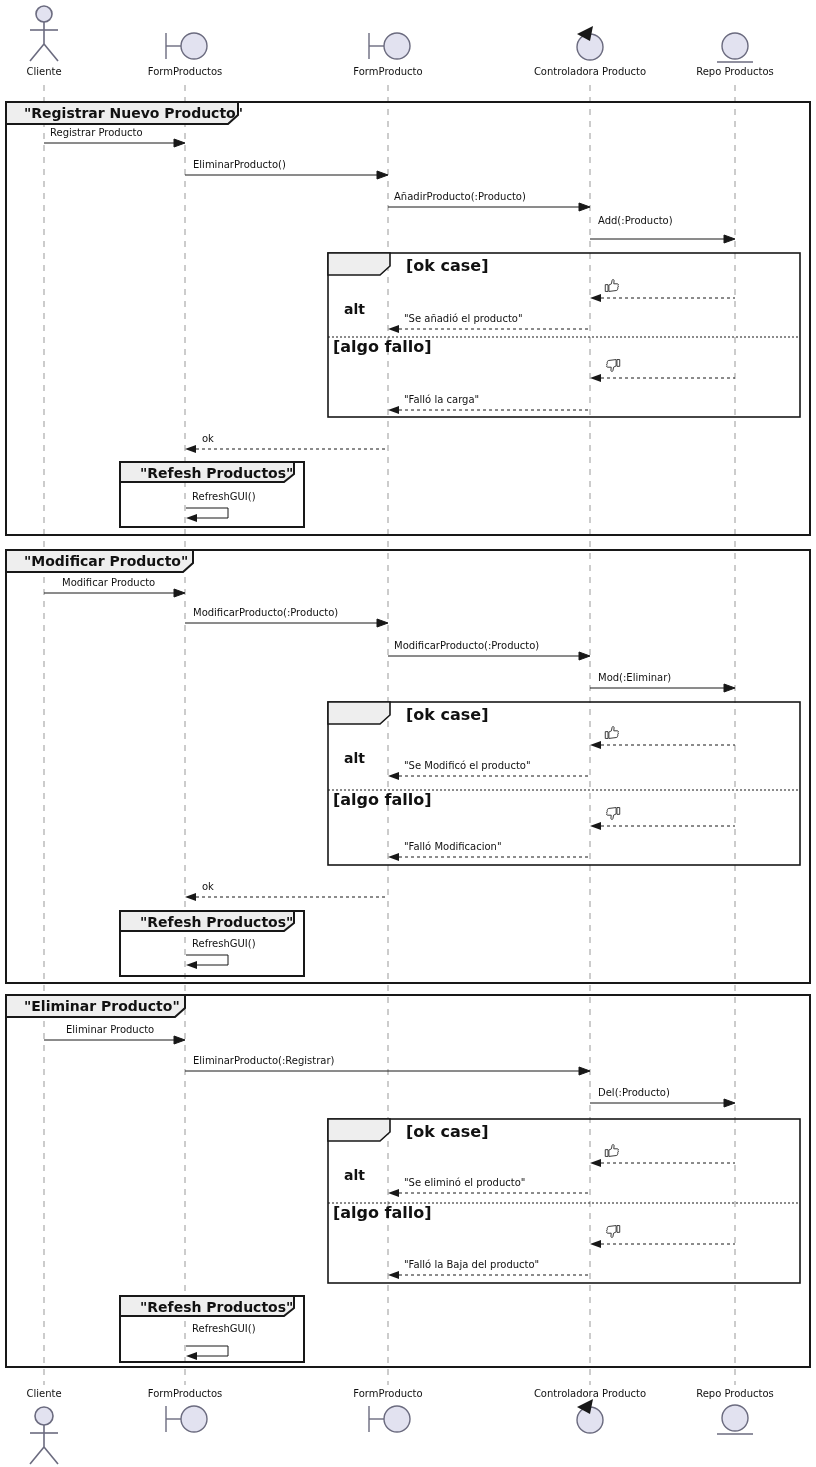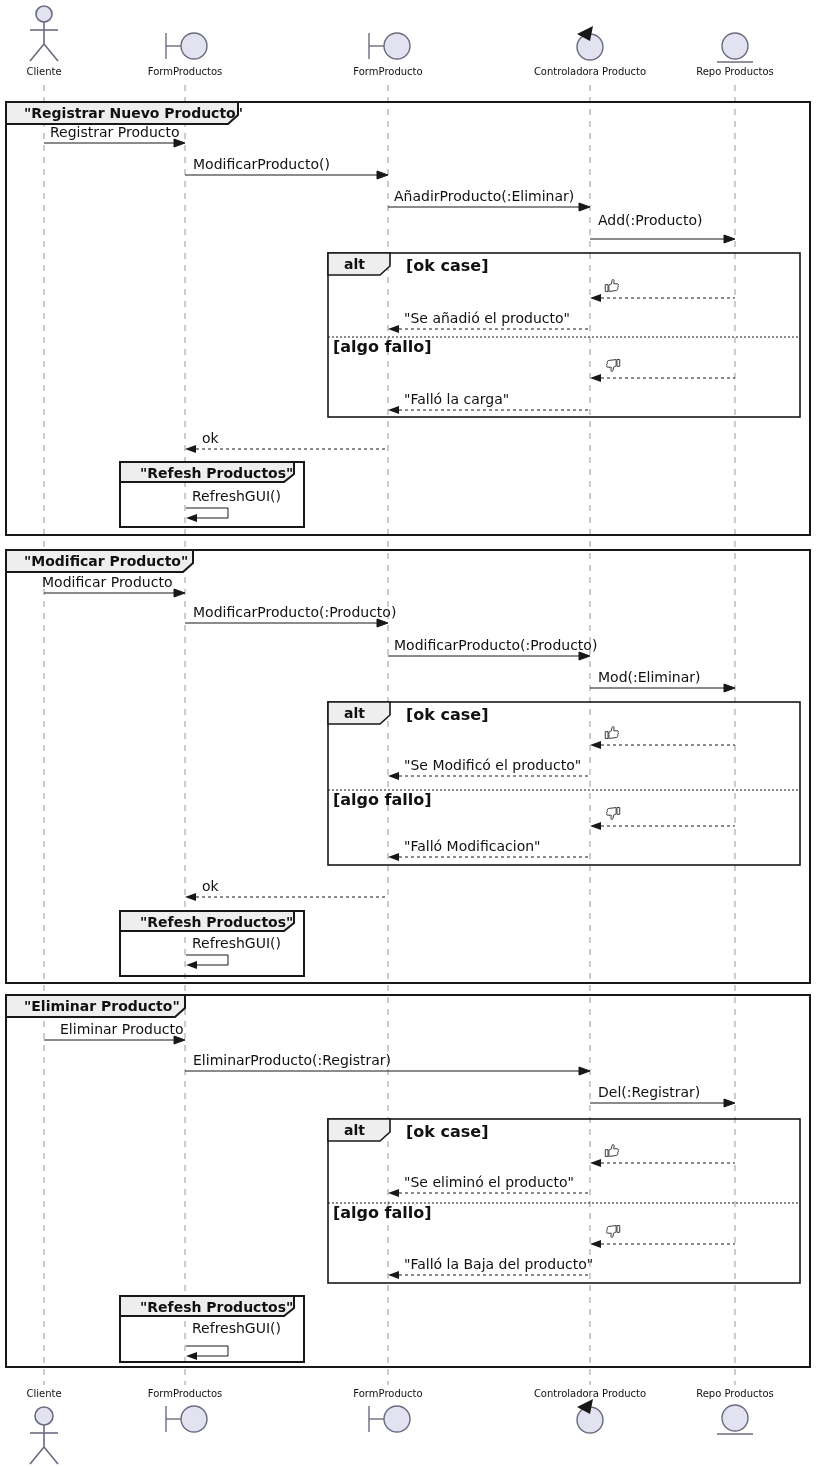--- a/index.html
+++ b/index.html
@@ -5,24 +5,24 @@
   html,body{margin:0;padding:0;background:#ffffff;}
   #diagram{
     position:relative;
     width:816px;height:1467px;
     background:#ffffff;
     font-family:"DejaVu Sans", sans-serif;
     color:#111;
     overflow:hidden;
   }
   svg.layer{position:absolute;left:0;top:0;width:816px;height:1467px;}
-  .lbl{position:absolute;font-size:14px;white-space:nowrap;line-height:17px;}
+  .lbl{position:absolute;font-size:10px;white-space:nowrap;line-height:17px;}
   .cond{position:absolute;font-size:16px;font-weight:bold;white-space:nowrap;line-height:15px;}
   .ftitle{position:absolute;font-size:14px;font-weight:bold;white-space:nowrap;line-height:18px;}
-  .altkw{position:absolute;font-size:14px;font-weight:bold;white-space:nowrap;line-height:18px;}
+  .altkw{position:absolute;font-size:14px;font-weight:bold;white-space:nowrap;line-height:18px;margin-top:45px;}
   .plabel{position:absolute;font-size:10px;white-space:nowrap;transform:translateX(-50%);line-height:18px;}
   .thumb{position:absolute;width:17px;height:17px;}
 </style>
 </head>
 <body>
 
 <div id="diagram">
 
   <svg class="layer" viewBox="0 0 816 1467" xmlns="http://www.w3.org/2000/svg">
 
@@ -198,22 +198,22 @@
   <div class="plabel" style="left:185px;top:63px">FormProductos</div>
   <div class="plabel" style="left:388px;top:63px">FormProducto</div>
   <div class="plabel" style="left:590px;top:63px">Controladora Producto</div>
   <div class="plabel" style="left:735px;top:63px">Repo Productos</div>
 
   <div class="ftitle" style="left:24px;top:104px">"Registrar Nuevo Producto"</div>
   <div class="ftitle" style="left:24px;top:552px">"Modificar Producto"</div>
   <div class="ftitle" style="left:24px;top:997px">"Eliminar Producto"</div>
 
   <div class="lbl" style="left:50px;top:124px">Registrar Producto</div>
-  <div class="lbl" style="left:193px;top:156px">ModificarProducto()</div>
-  <div class="lbl" style="left:394px;top:188px">AñadirProducto(:Eliminar)</div>
+  <div class="lbl" style="left:193px;top:156px">EliminarProducto()</div>
+  <div class="lbl" style="left:394px;top:188px">AñadirProducto(:Producto)</div>
   <div class="lbl" style="left:598px;top:212px">Add(:Producto)</div>
 
   <div class="altkw" style="left:344px;top:255px">alt</div>
   <div class="cond" style="left:406px;top:258px">[ok case]</div>
 
   <svg class="thumb" style="left:604px;top:277px" viewBox="0 0 16 16">
       <g fill="#ffffff" stroke="#333" stroke-width="0.9" stroke-linejoin="round">
         <rect x="1.2" y="7.2" width="2.6" height="6.4"></rect>
         <path d="M4.6 13.6 V7.6 L7 6.4 7.6 3.2 C7.8 2 9.5 2.2 9.5 3.4 L9.2 6.4 H12.6 C13.6 6.4 13.9 7.7 13 8 C13.8 8.3 13.7 9.5 12.8 9.7 C13.5 10.1 13.3 11.2 12.4 11.3 C12.9 11.8 12.6 12.7 11.8 12.7 Z"></path>
       </g>
@@ -227,21 +227,21 @@
         <path d="M4.6 13.6 V7.6 L7 6.4 7.6 3.2 C7.8 2 9.5 2.2 9.5 3.4 L9.2 6.4 H12.6 C13.6 6.4 13.9 7.7 13 8 C13.8 8.3 13.7 9.5 12.8 9.7 C13.5 10.1 13.3 11.2 12.4 11.3 C12.9 11.8 12.6 12.7 11.8 12.7 Z"></path>
       </g>
     </svg>
   <div class="lbl" style="left:404px;top:391px">"Falló la carga"</div>
 
   <div class="lbl" style="left:202px;top:430px">ok</div>
 
   <div class="ftitle" style="left:140px;top:464px">"Refesh Productos"</div>
   <div class="lbl" style="left:192px;top:488px">RefreshGUI()</div>
 
-  <div class="lbl" style="left:42px;top:574px">Modificar Producto</div>
+  <div class="lbl" style="left:62px;top:574px">Modificar Producto</div>
   <div class="lbl" style="left:193px;top:604px">ModificarProducto(:Producto)</div>
   <div class="lbl" style="left:394px;top:637px">ModificarProducto(:Producto)</div>
   <div class="lbl" style="left:598px;top:669px">Mod(:Eliminar)</div>
 
   <div class="altkw" style="left:344px;top:704px">alt</div>
   <div class="cond" style="left:406px;top:707px">[ok case]</div>
 
   <svg class="thumb" style="left:604px;top:724px" viewBox="0 0 16 16">
       <g fill="#ffffff" stroke="#333" stroke-width="0.9" stroke-linejoin="round">
         <rect x="1.2" y="7.2" width="2.6" height="6.4"></rect>
@@ -257,23 +257,23 @@
         <path d="M4.6 13.6 V7.6 L7 6.4 7.6 3.2 C7.8 2 9.5 2.2 9.5 3.4 L9.2 6.4 H12.6 C13.6 6.4 13.9 7.7 13 8 C13.8 8.3 13.7 9.5 12.8 9.7 C13.5 10.1 13.3 11.2 12.4 11.3 C12.9 11.8 12.6 12.7 11.8 12.7 Z"></path>
       </g>
     </svg>
   <div class="lbl" style="left:404px;top:838px">"Falló Modificacion"</div>
 
   <div class="lbl" style="left:202px;top:878px">ok</div>
 
   <div class="ftitle" style="left:140px;top:913px">"Refesh Productos"</div>
   <div class="lbl" style="left:192px;top:935px">RefreshGUI()</div>
 
-  <div class="lbl" style="left:60px;top:1021px">Eliminar Producto</div>
+  <div class="lbl" style="left:66px;top:1021px">Eliminar Producto</div>
   <div class="lbl" style="left:193px;top:1052px">EliminarProducto(:Registrar)</div>
-  <div class="lbl" style="left:598px;top:1084px">Del(:Registrar)</div>
+  <div class="lbl" style="left:598px;top:1084px">Del(:Producto)</div>
 
   <div class="altkw" style="left:344px;top:1121px">alt</div>
   <div class="cond" style="left:406px;top:1124px">[ok case]</div>
 
   <svg class="thumb" style="left:604px;top:1142px" viewBox="0 0 16 16">
       <g fill="#ffffff" stroke="#333" stroke-width="0.9" stroke-linejoin="round">
         <rect x="1.2" y="7.2" width="2.6" height="6.4"></rect>
         <path d="M4.6 13.6 V7.6 L7 6.4 7.6 3.2 C7.8 2 9.5 2.2 9.5 3.4 L9.2 6.4 H12.6 C13.6 6.4 13.9 7.7 13 8 C13.8 8.3 13.7 9.5 12.8 9.7 C13.5 10.1 13.3 11.2 12.4 11.3 C12.9 11.8 12.6 12.7 11.8 12.7 Z"></path>
       </g>
     </svg>

